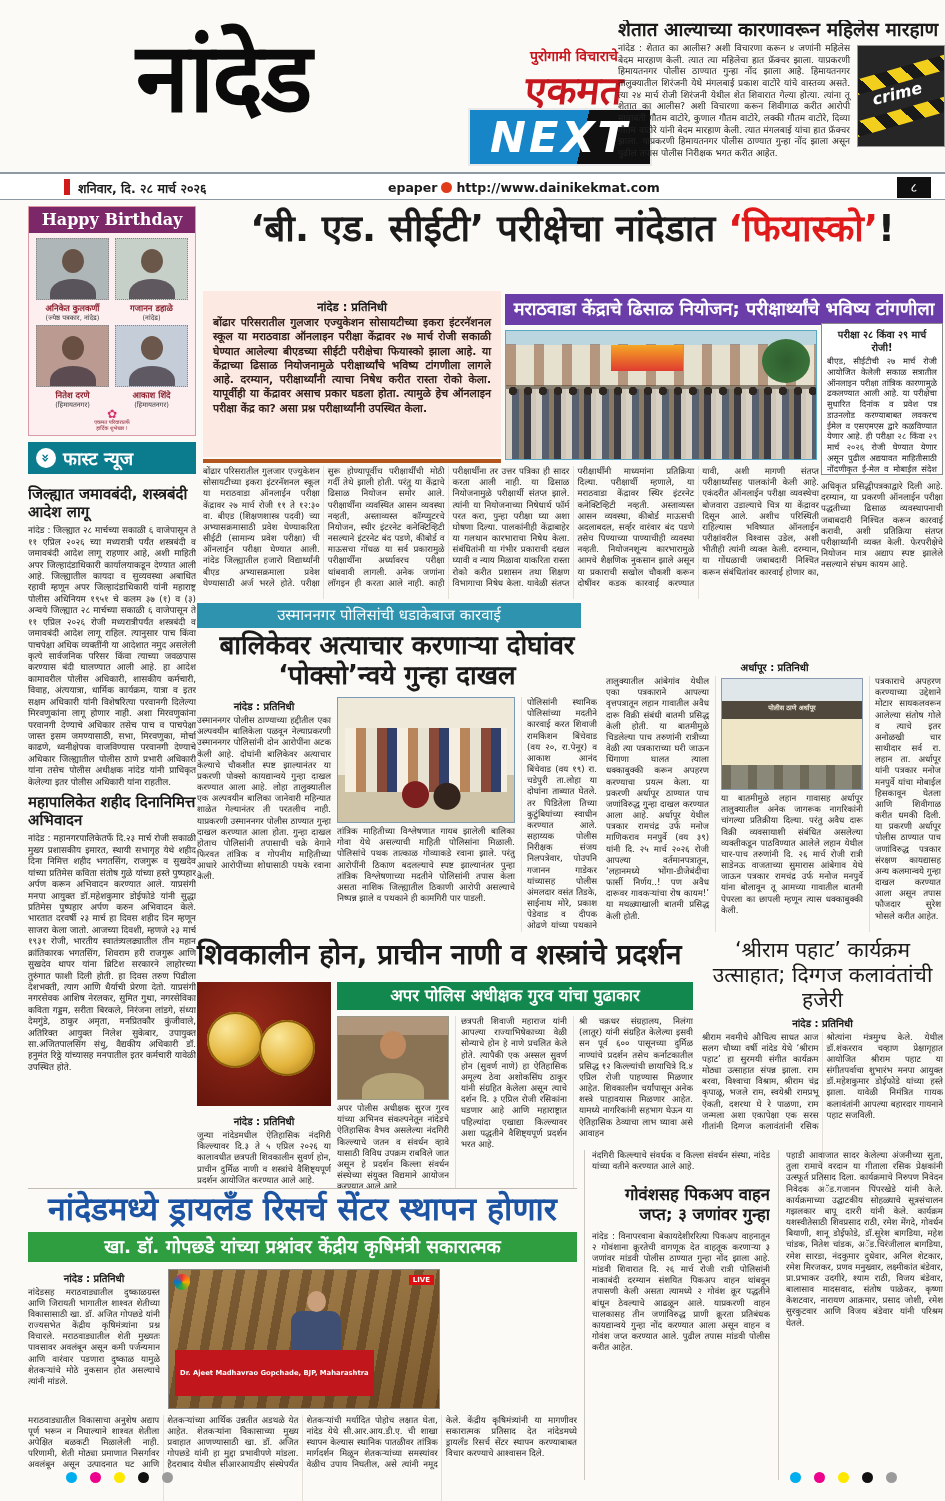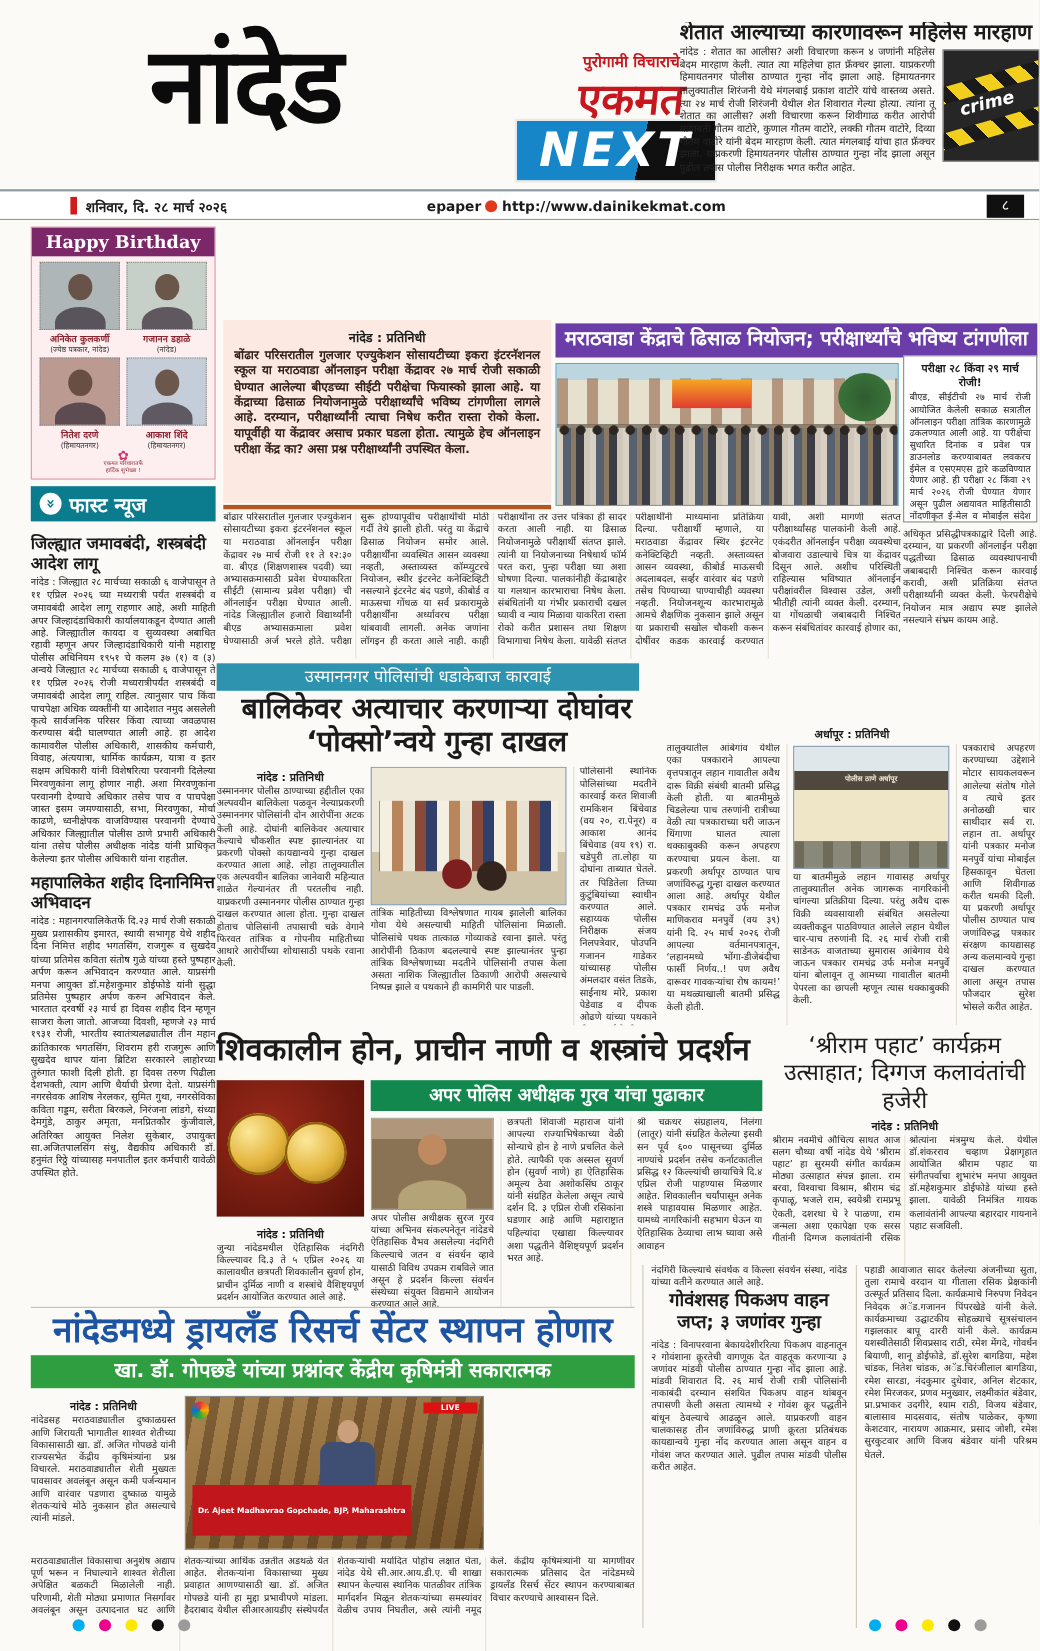--- a/index.html
+++ b/index.html
@@ -108,26 +108,26 @@
 .dblock{left:28px;top:1188px;width:549px;height:292px;border-top:1px solid #c2bdb2;padding-top:4px}
 .dh1{font-size:32px;font-weight:900;color:#1c53a3;text-align:center;line-height:1.05;white-space:nowrap}
 .dbanner{margin-top:5px;height:30px;background:#2f9e41;color:#fff;font-size:18.5px;font-weight:bold;text-align:center;line-height:29px}
 .drow{margin-top:7px;display:flex;gap:8px;height:140px}
 .dc1{width:132px;overflow:hidden}.dc2{width:129px;overflow:hidden}
 .dphoto{width:272px;position:relative;border:1px solid #888;overflow:hidden;background:linear-gradient(160deg,#a8854f,#7d5a2e)}
 .dphoto::before{content:"";position:absolute;inset:0;background:repeating-linear-gradient(100deg,rgba(50,25,8,.35) 0 9px,transparent 9px 22px)}
 .dman{position:absolute;left:45%;top:30%;width:50px;height:74px;background:linear-gradient(#3e4f73 60%,#2c3a58);border-radius:10px 10px 0 0}
 .dman::before{content:"";position:absolute;left:50%;top:-20px;width:19px;height:21px;margin-left:-9px;border-radius:50%;background:#caa07c}
 .dcap{position:absolute;left:6px;bottom:12px;background:#c0161c;color:#fff;font-size:6.8px;padding:19px 5px;font-weight:bold}
-.dlive{position:absolute;right:5px;top:5px;background:#d11;color:#fff;font-size:7px;padding:1px 16px;font-weight:bold}
+.dlive{position:absolute;right:5px;top:5px;background:#d11;color:#fff;font-size:7px;padding:1px 4px;font-weight:bold}
 .dlogo{position:absolute;left:5px;top:4px;width:16px;height:16px;border-radius:50%;background:conic-gradient(#e33,#fa0,#3a3,#07c,#e33)}
 .dbottom{margin-top:6px;height:88px;column-count:4;column-gap:8px;column-rule:1px solid #e4e0d6;overflow:hidden}
 
 .tblock{left:584px;top:1150px;width:186px;height:330px;border-left:1px solid #ccc8bd;padding-left:7px;overflow:hidden}
-.th3{font-size:16.5px;font-weight:900;text-align:center;line-height:1.22;margin:0 0 5px}
+.th3{font-size:16.5px;font-weight:900;text-align:right;line-height:1.22;margin:13px 0 5px}
 .s2block{left:778px;top:1150px;width:165px;height:330px;border-left:1px solid #ccc8bd;padding-left:7px;overflow:hidden}
 
 .dots{position:absolute;top:1472px;display:flex;gap:13px}
 .dl{left:66px}.dr{left:790px}
 .dot{width:11px;height:11px;border-radius:50%}
 </style>
 </head>
 <body>
 
 <div class="page">
@@ -192,20 +192,21 @@
       </span>
     <span class="fnh-label">फास्ट न्यूज</span>
   </div>
   <div class="abs fncol">
     <div class="fn-title">जिल्ह्यात जमावबंदी, शस्त्रबंदी आदेश लागू</div>
     <div class="bt">नांदेड : जिल्ह्यात २८ मार्चच्या सकाळी ६ वाजेपासून ते ११ एप्रिल २०२६ च्या मध्यरात्री पर्यंत शस्त्रबंदी व जमावबंदी आदेश लागू राहणार आहे, अशी माहिती अपर जिल्हादंडाधिकारी कार्यालयाकडून देण्यात आली आहे. जिल्ह्यातील कायदा व सुव्यवस्था अबाधित रहावी म्हणून अपर जिल्हादंडाधिकारी यांनी महाराष्ट्र पोलीस अधिनियम १९५१ चे कलम ३७ (१) व (३) अन्वये जिल्ह्यात २८ मार्चच्या सकाळी ६ वाजेपासून ते ११ एप्रिल २०२६ रोजी मध्यरात्रीपर्यंत शस्त्रबंदी व जमावबंदी आदेश लागू राहिल. त्यानुसार पाच किंवा पाचपेक्षा अधिक व्यक्तींनी या आदेशात नमुद असलेली कृत्ये सार्वजनिक परिसर किंवा त्याच्या जवळपास करण्यास बंदी घालण्यात आली आहे. हा आदेश कामावरील पोलीस अधिकारी, शासकीय कर्मचारी, विवाह, अंत्ययात्रा, धार्मिक कार्यक्रम, यात्रा व इतर सक्षम अधिकारी यांनी विशेषरित्या परवानगी दिलेल्या मिरवणुकांना लागू होणार नाही. अशा मिरवणुकांना परवानगी देण्याचे अधिकार तसेच पाच व पाचपेक्षा जास्त इसम जमण्यासाठी, सभा, मिरवणुका, मोर्चा काढणे, ध्वनीक्षेपक वाजविण्यास परवानगी देण्याचे अधिकार जिल्ह्यातील पोलीस ठाणे प्रभारी अधिकारी यांना तसेच पोलीस अधीक्षक नांदेड यांनी प्राधिकृत केलेल्या इतर पोलीस अधिकारी यांना राहतील.</div>
     <div class="fn-title">महापालिकेत शहीद दिनानिमित्त अभिवादन</div>
     <div class="bt">नांदेड : महानगरपालिकेतर्फे दि.२३ मार्च रोजी सकाळी मुख्य प्रशासकीय इमारत, स्थायी सभागृह येथे शहीद दिना निमित्त शहीद भगतसिंग, राजगुरू व सुखदेव यांच्या प्रतिमेस कविता संतोष गुळे यांच्या हस्ते पुष्पहार अर्पण करून अभिवादन करण्यात आले. याप्रसंगी मनपा आयुक्त डॉ.महेशकुमार डोईफोडे यांनी सुद्धा प्रतिमेस पुष्पहार अर्पण करुन अभिवादन केले. भारतात दरवर्षी २३ मार्च हा दिवस शहीद दिन म्हणून साजरा केला जातो. आजच्या दिवशी, म्हणजे २३ मार्च १९३१ रोजी, भारतीय स्वातंत्र्यलढ्यातील तीन महान क्रांतिकारक भगतसिंग, शिवराम हरी राजगुरू आणि सुखदेव थापर यांना ब्रिटिश सरकारने लाहोरच्या तुरुंगात फाशी दिली होती. हा दिवस तरुण पिढीला देशभक्ती, त्याग आणि धैर्याची प्रेरणा देतो. याप्रसंगी नगरसेवक आशिष नेरलकर, सुमित गुथा, नगरसेविका कविता गड्डम, सरीता बिरकले, निरंजना लांडगे, संध्या देमगुंडे, ठाकुर अमृता, मनप्रितकौर कुंजीवाले, अतिरिक्त आयुक्त निलेश सुकेबार, उपायुक्त सा.अजितपालसिंग संधु, वैद्यकीय अधिकारी डॉ. हनुमंत रिठ्ठे यांच्यासह मनपातील इतर कर्मचारी यावेळी उपस्थित होते.</div>
   </div>
 
+  <div class="abs ms-h1"><span>‘बी. एड. सीईटी’ परीक्षेचा नांदेडात </span><span class="red">‘फियास्को’</span><span>!</span></div>
   <div class="abs ms-sub">मराठवाडा केंद्राचे ढिसाळ नियोजन; परीक्षार्थ्यांचे भविष्य टांगणीला</div>
   <div class="abs ms-lead">
     <div class="byline">नांदेड : प्रतिनिधी</div>
     <div class="ms-lead-txt">बोंढार परिसरातील गुलजार एज्युकेशन सोसायटीच्या इकरा इंटरनॅशनल स्कूल या मराठवाडा ऑनलाइन परीक्षा केंद्रावर २७ मार्च रोजी सकाळी घेण्यात आलेल्या बीएडच्या सीईटी परीक्षेचा फियास्को झाला आहे. या केंद्राच्या ढिसाळ नियोजनामुळे परीक्षार्थ्यांचे भविष्य टांगणीला लागले आहे. दरम्यान, परीक्षार्थ्यांनी त्याचा निषेध करीत रास्ता रोको केला. यापूर्वीही या केंद्रावर असाच प्रकार घडला होता. त्यामुळे हेच ऑनलाइन परीक्षा केंद्र का? असा प्रश्न परीक्षार्थ्यांनी उपस्थित केला.</div>
   </div>
   <div class="abs ms-div"></div>
   <div class="abs ms-photo">
     <div class="bld"></div>
     <div class="ban"></div>
     <div class="tree"></div>

